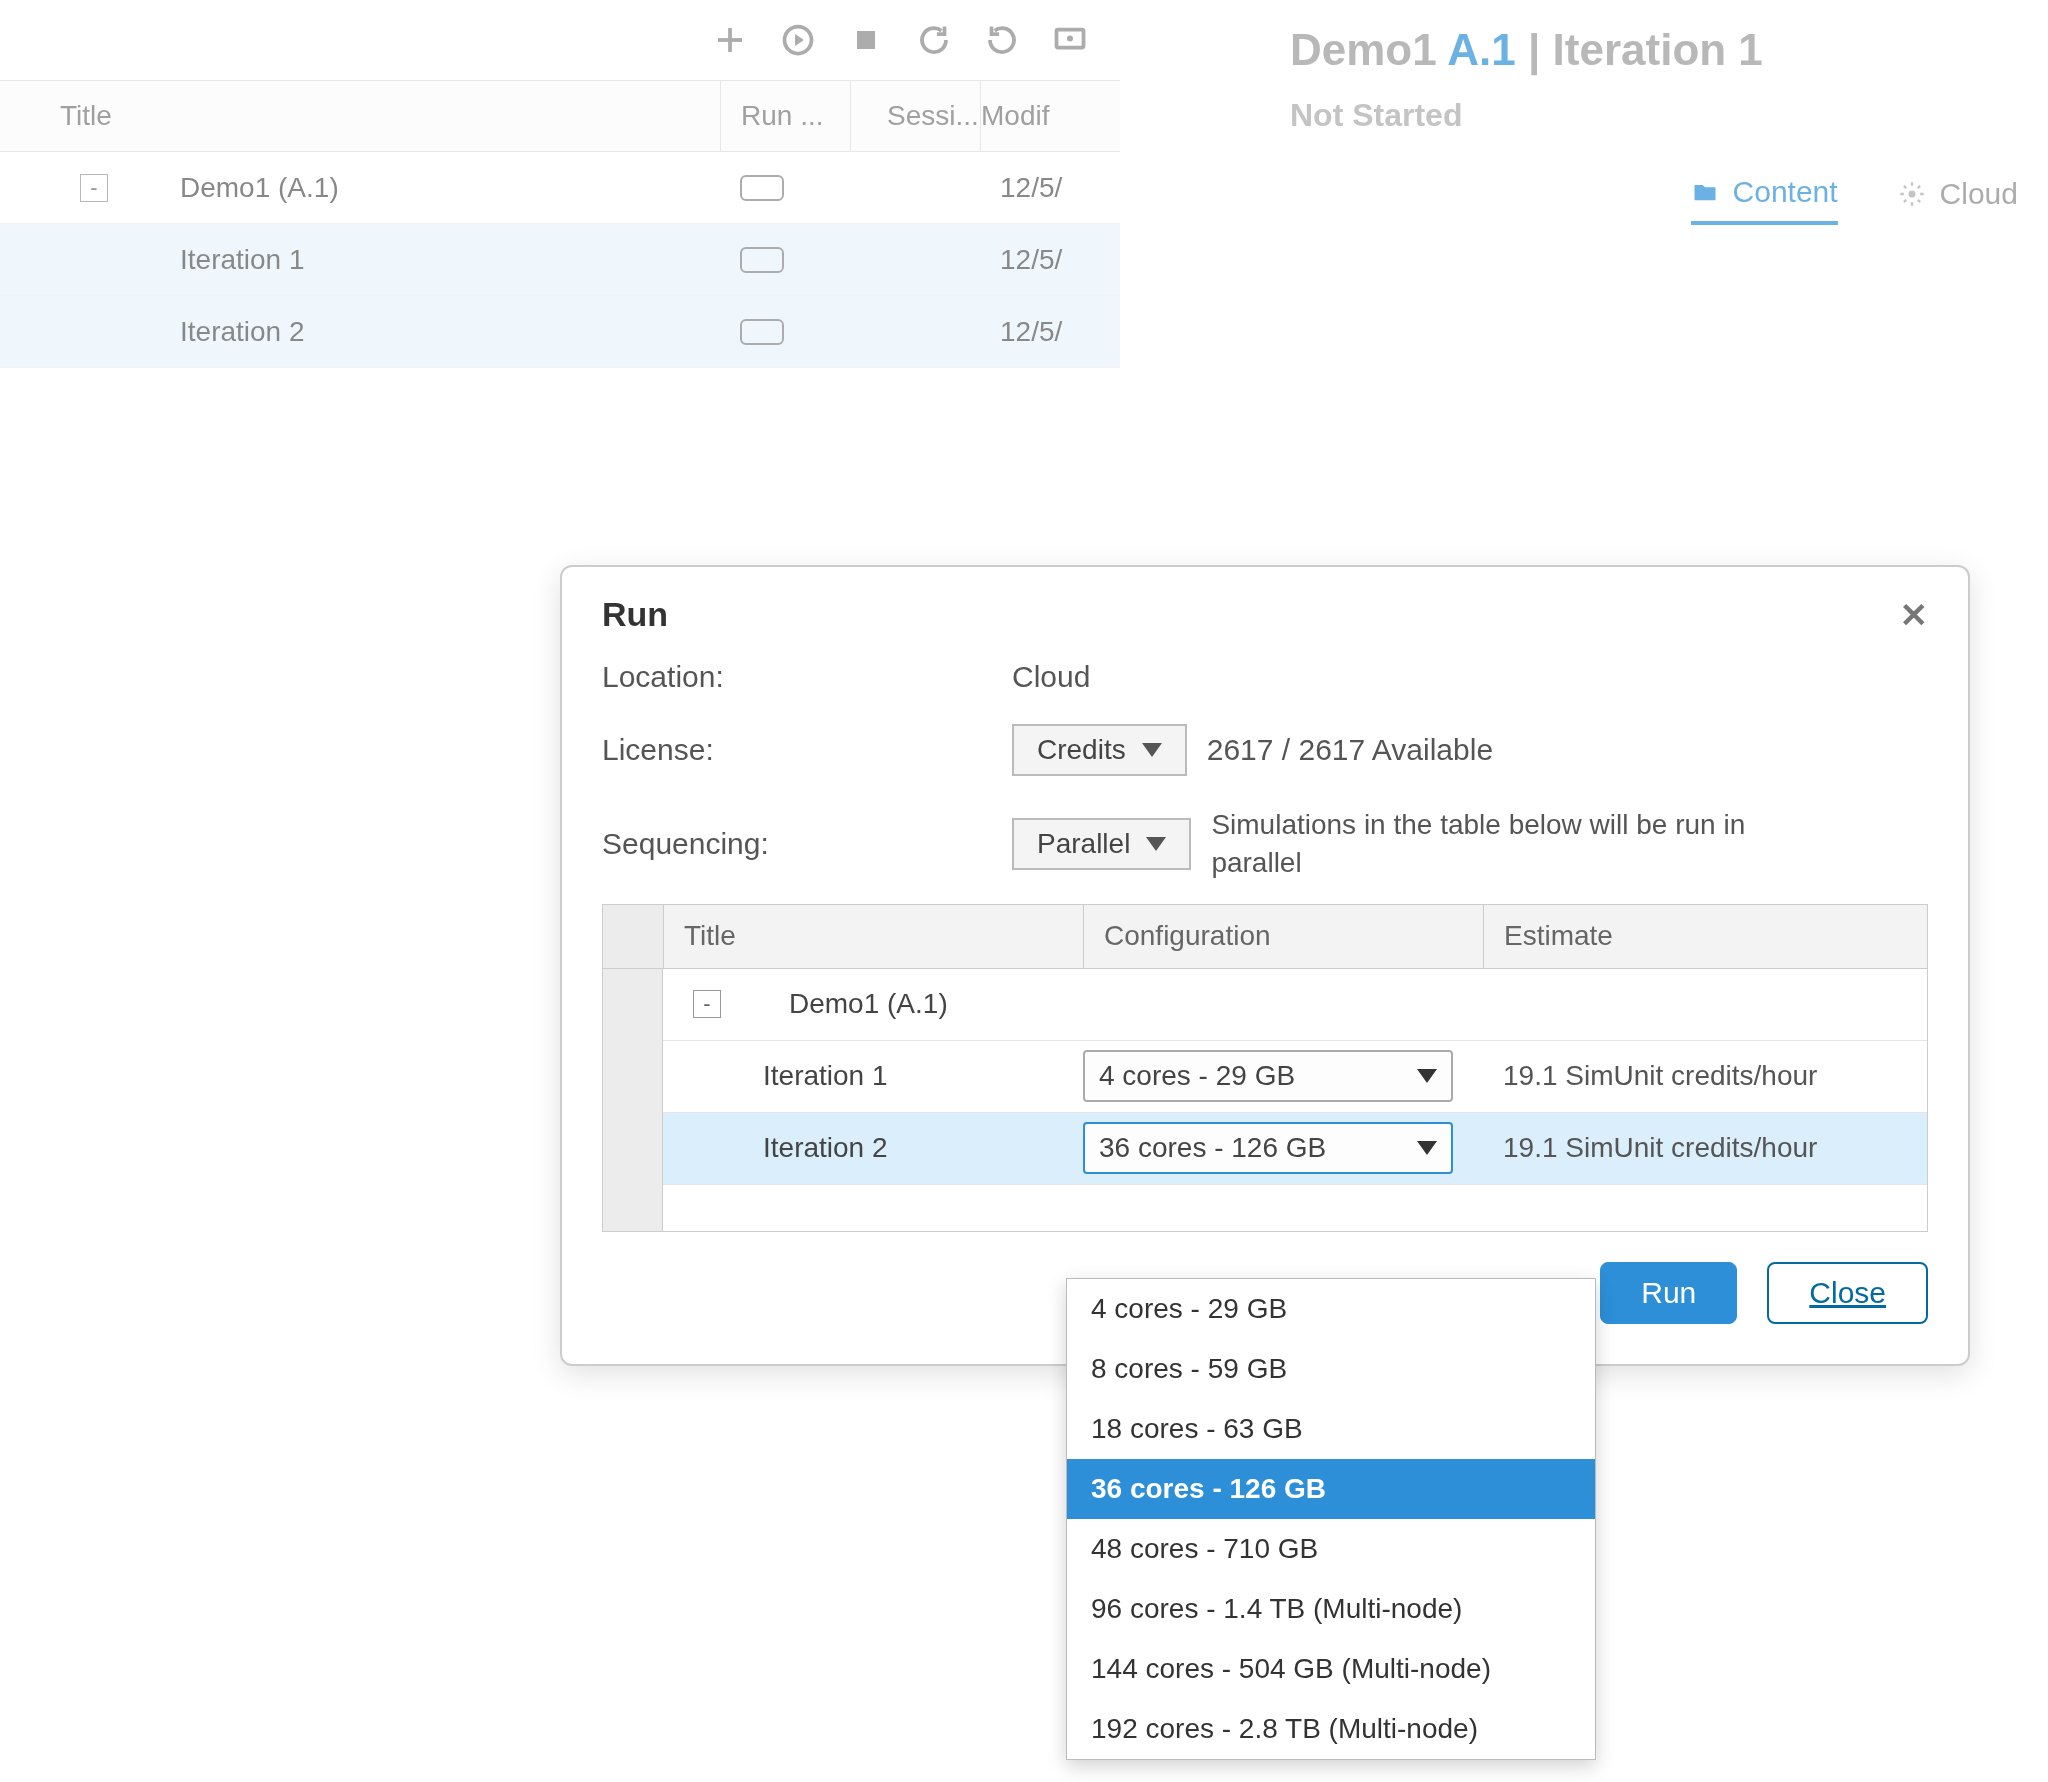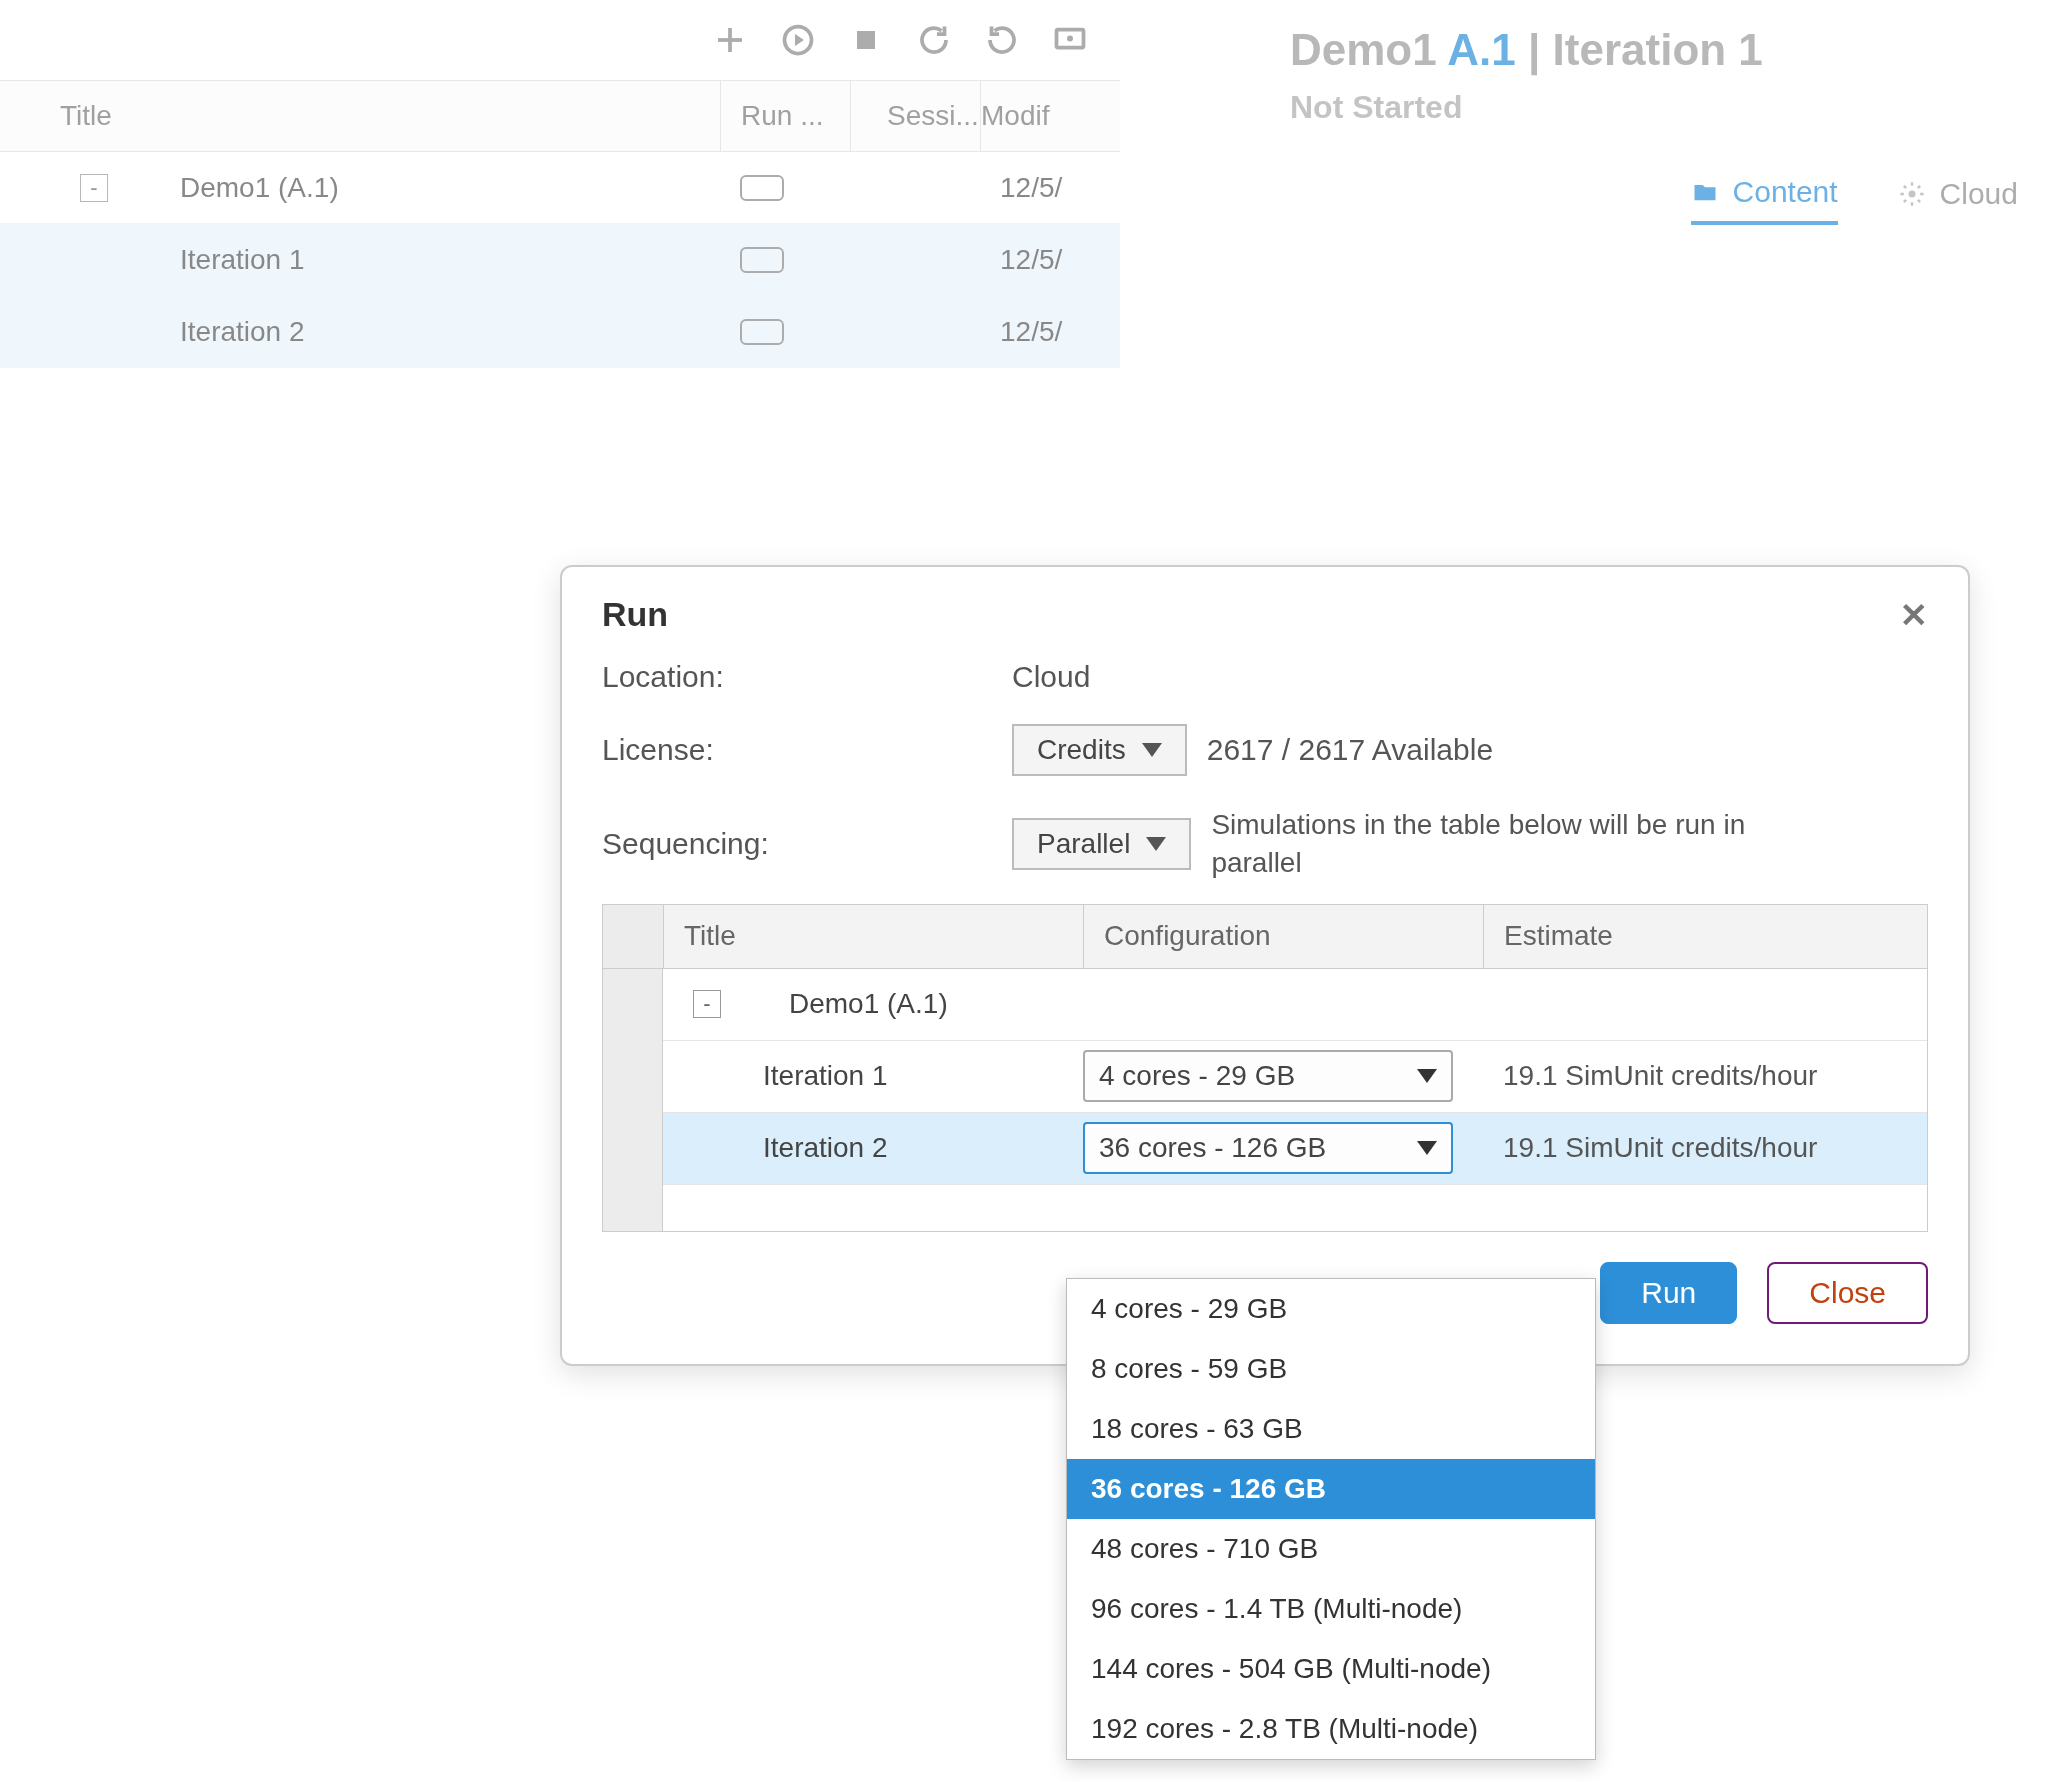--- a/index.html
+++ b/index.html
@@ -31,21 +31,21 @@
   .lrow .c-mod   { flex:1; padding-left:20px;}
   .indent0 { padding-left: 80px; }
   .indent1 { padding-left: 180px; }
   .twisty { width:28px; height:28px; border:1px solid #999; display:flex; align-items:center; justify-content:center; font-size:22px; color:#666; }
   .gear-rainbow { width:36px; height:36px; }
   .chip { width: 44px; height: 26px; border: 2.5px solid #888; border-radius: 6px; }
 
   
   .r-head { display:flex; gap: 30px; padding: 25px 40px 10px 30px; align-items:flex-start; }
   .r-gear { width: 110px; height: 110px; }
-  .r-titles { display:flex; flex-direction:column; gap:8px; }
+  .r-titles { display:flex; flex-direction:column; gap:16px; }
   .r-title-line { font-size: 44px; font-weight:700; color:#999; }
   .r-title-line .blue { color:#2d8fd8; }
   .r-status { font-size: 32px; font-weight:700; color:#aaa; margin-top:6px; }
 
   .r-tabs { display:flex; gap:60px; padding: 30px 0 10px 0; justify-content:flex-end; font-size:30px; color:#888; }
   .r-tab { display:flex; align-items:center; gap:14px; padding-bottom:12px; }
   .r-tab.active { color:#2d8fd8; border-bottom: 4px solid #2d8fd8; }
   .r-tab svg { width:28px; height:28px; }
   .r-tabs-wrap { padding-right:30px; }
 
@@ -91,21 +91,21 @@
   .mg-row .indent-b { padding-left: 100px; }
   .config-dd { display:flex; align-items:center; justify-content:space-between; width: 370px; border:2px solid #aaa; border-radius:4px; padding:8px 14px; font-size:28px; background:#fdfdfd;}
   .config-dd.active { border-color:#2d8fd8; }
   .config-dd .caret { width:0;height:0;border-left:10px solid transparent;border-right:10px solid transparent;border-top:14px solid #333;}
   .mg-row .mgc-est { padding-left:20px; color:#555;}
   .mg-row.blankend { height:46px; border-bottom:none;}
 
   .m-actions { display:flex; justify-content:flex-end; gap:30px; margin-top: 30px;}
   .btn { display:inline-flex; align-items:center; justify-content:center; height:62px; padding:0 40px; font-size:30px; border-radius:8px;}
   .btn-primary { background:#2d8fd8; color:#fff; border:1px solid #2d8fd8;}
-  .btn-secondary { background:#fff; color:#c2410c; border:2px solid #701a75;}
+  .btn-secondary { background:#fff; color:#0369a1; border:2px solid #0369a1;text-decoration:underline;}
 
   
   .dd-pop { position:absolute; left: 1066px; top: 1278px; width: 530px; background:#fff; border:1px solid #bbb; box-shadow: 0 6px 18px rgba(0,0,0,0.18); z-index: 50;}
   .dd-item { padding: 14px 24px; font-size:28px; color:#333; }
   .dd-item.sel { background:#2d8fd8; color:#fff; font-weight:700;}
 
   
   .gear-rainbow svg, .r-gear svg { width:100%; height:100%; }
 </style>
 </head>

